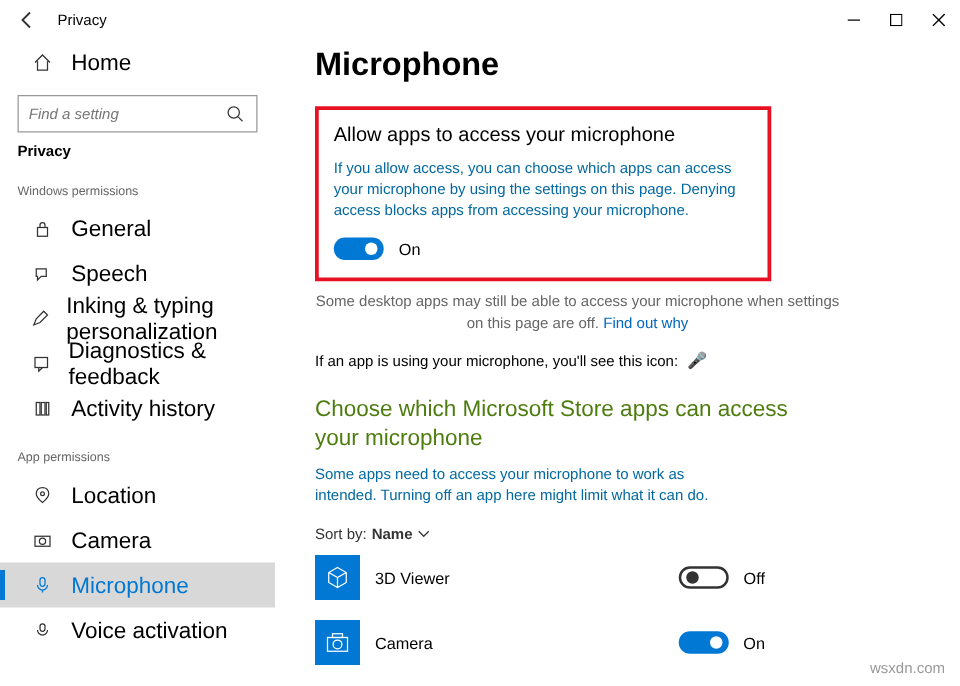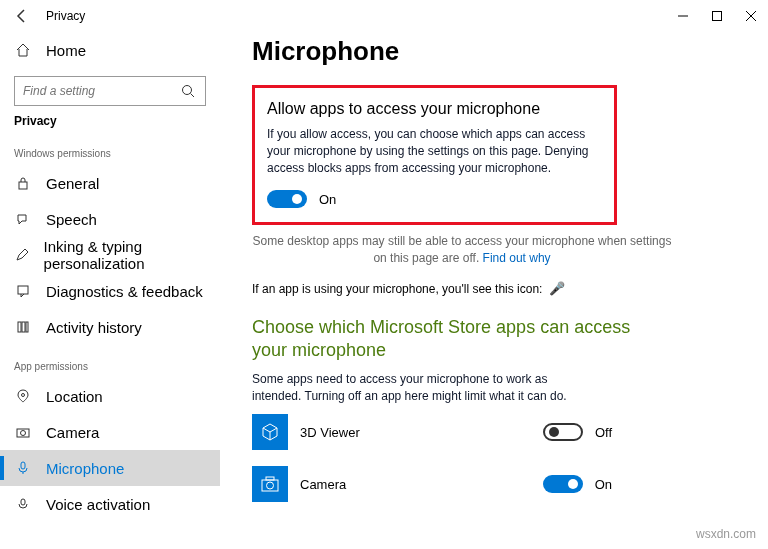--- a/index.html
+++ b/index.html
@@ -4,35 +4,35 @@
 <style>
 * { box-sizing: border-box; margin: 0; padding: 0; font-family: "Segoe UI", Arial, sans-serif; }
 body { width: 768px; height: 549px; background: #fff; overflow: hidden; position: relative; }
 .titlebar { height: 32px; display: flex; align-items: center; padding-left: 12px; }
 .titlebar .back { width: 20px; height: 20px; display: flex; align-items: center; justify-content: center; cursor: pointer; }
 .titlebar .title { font-size: 12px; margin-left: 14px; color: #000; }
 .winbtns { position: absolute; right: 0; top: 0; display: flex; }
 .winbtns div { width: 34px; height: 32px; display: flex; align-items: center; justify-content: center; cursor: pointer; font-size: 11px; }
 .content { display: flex; height: calc(100% - 32px); }
 .sidebar { width: 220px; border-right: 0; padding-top: 0; }
-.nav-item { display: flex; align-items: center; height: 36px; padding-left: 14px; cursor: pointer; font-size: 15px; color: #000; }
+.nav-item { display: flex; align-items: center; height: 36px; padding-left: 25px; cursor: pointer; font-size: 18px; color: #000; }
 .nav-item .ico { width: 18px; height: 18px; margin-right: 14px; display: flex; align-items: center; justify-content: center; color: #333; }
 .nav-item.selected { background: #d8d8d8; }
 .nav-item.selected .selbar { position: absolute; left: 0; width: 4px; height: 24px; background: #0078d4; }
 .nav-item { position: relative; }
 .search { margin: 8px 14px 0 14px; height: 30px; border: 1px solid #999; display: flex; align-items: center; padding: 0 8px; }
 .search input { border: none; outline: none; flex: 1; font-size: 12px; font-style: italic; color: #666; background: transparent; }
 .search .sico { width: 16px; color: #333; }
 .sec-head { font-size: 12px; font-weight: 600; padding: 8px 14px 4px 14px; color: #000; }
 .grp-head { font-size: 10px; color: #666; padding: 16px 14px 6px 14px; }
 .main { flex: 1; padding: 4px 0 0 32px; overflow-y: auto; }
 .main h1 { font-size: 26px; font-weight: 600; color: #000; margin-bottom: 18px; }
 .redbox { border: 3px solid #e81123; padding: 12px 14px 14px 12px; width: 365px; margin-bottom: 8px; }
 .redbox h2 { font-size: 16px; font-weight: 400; color: #000; margin-bottom: 8px; }
-.desc { font-size: 12px; color: #0f172a; line-height: 1.4; max-width: 340px; }
+.desc { font-size: 12px; color: #0369a1; line-height: 1.4; max-width: 340px; }
 .toggle-row { display: flex; align-items: center; margin-top: 14px; }
 .toggle { width: 40px; height: 18px; border-radius: 9px; position: relative; cursor: pointer; }
 .toggle.on { background: #0078d4; }
 .toggle.off { background: #fff; border: 2px solid #333; width: 40px; height: 18px; }
 .toggle .knob { width: 10px; height: 10px; background: #fff; border-radius: 50%; position: absolute; top: 4px; }
 .toggle.on .knob { right: 5px; }
 .toggle.off .knob { background: #333; left: 4px; top: 2px; }
 .toggle-label { font-size: 13px; margin-left: 12px; color: #000; }
 .note { font-size: 12px; color: #666; max-width: 420px; margin-top: 6px; line-height: 1.4; text-align: center; }
 .note a { color: #0067c0; text-decoration: none; cursor: pointer; }
@@ -202,20 +202,27 @@
     </div>
 
     <div class="iconhint">
       <span>If an app is using your microphone, you'll see this icon:</span>
       <span class="micglyph">🎤</span>
     </div>
 
     <h2 class="section">Choose which Microsoft Store apps can access your microphone</h2>
     <div class="desc" style="margin-top:8px;">Some apps need to access your microphone to work as intended. Turning off an app here might limit what it can do.</div>
 
+    <div class="sort">
+      <span>Sort by:</span>
+      <b>Name</b>
+      <svg width="10" height="10" viewBox="0 0 10 10">
+          <path d="M1 3 L5 7 L9 3" stroke="#333" fill="none"></path>
+        </svg>
+    </div>
 
     <div class="app-row">
       <div class="app-ico">
           <svg width="22" height="22" viewBox="0 0 22 22">
             <path d="M11 3 L18 7 V15 L11 19 L4 15 V7 Z M4 7 L11 11 L18 7 M11 11 V19" stroke="#fff" fill="none"></path>
           </svg>
         </div>
       <div class="app-name">3D Viewer</div>
       <div class="toggle off">
           <div class="knob"></div>

